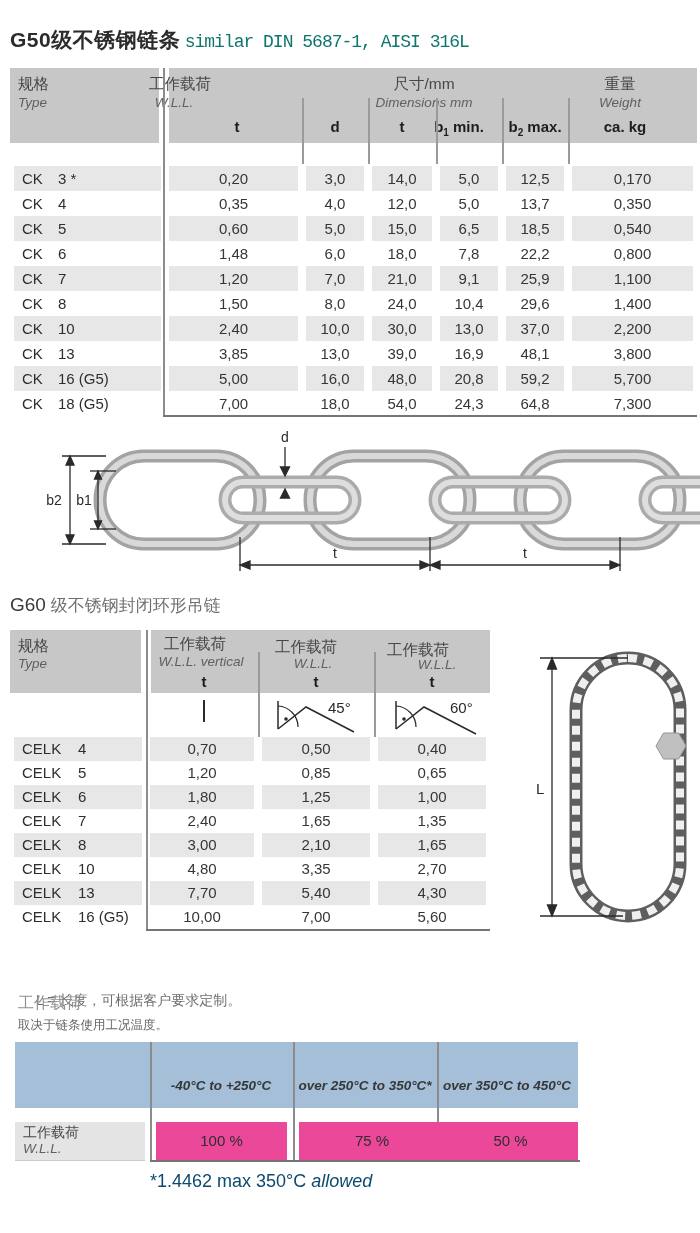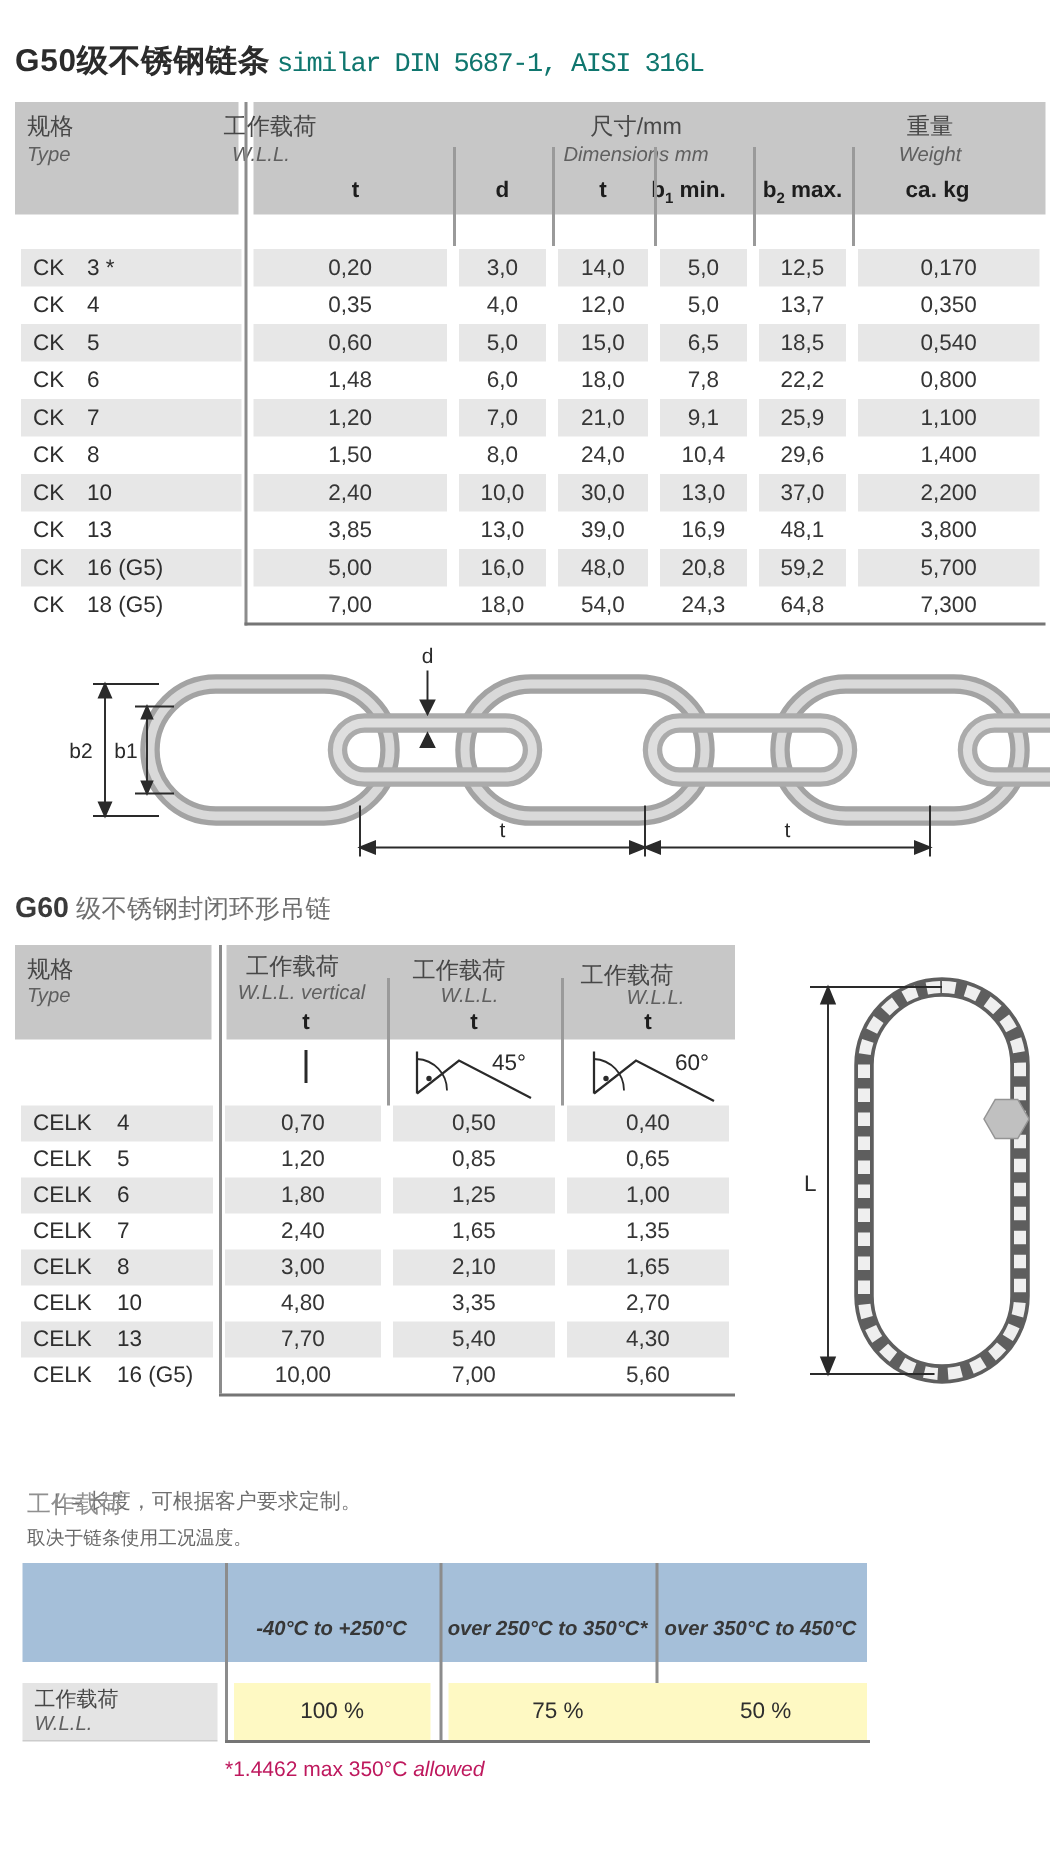--- a/index.html
+++ b/index.html
@@ -3,21 +3,21 @@
 <meta charset="utf-8">
 <style>
   html,body{margin:0;padding:0;}
   body{font-family:"Liberation Sans","DejaVu Sans",sans-serif;background:#fff;}
   .page{position:relative;width:700px;height:1233px;background:#fff;overflow:hidden;}
   .ab{position:absolute;}
   .ctr{transform:translateX(-50%);white-space:nowrap;}
   
   .t-main{font-size:21px;font-weight:bold;color:#2b2b2b;letter-spacing:.5px;}
   .t-sub{font-family:"Liberation Mono","DejaVu Sans Mono",monospace;font-size:18px;font-weight:normal;color:#0f766e;letter-spacing:-1px;}
-  .t2-bold{font-size:19px;font-weight:bold;color:#3a3a3a;}
+  .t2-bold{font-size:19px;font-weight:normal;color:#3a3a3a;}
   .t2-rest{font-size:17px;color:#6f6f6f;}
   
   .hband{background:#c7c7c7;}
   .zh{font-size:15.5px;color:#474747;white-space:nowrap;}
   .en{font-size:13.5px;font-style:italic;color:#5f5f5f;white-space:nowrap;}
   .unit{font-size:15px;font-weight:bold;color:#1d1d1d;white-space:nowrap;}
   .unit sub{font-size:10px;}
   
   .vrule{position:absolute;width:2px;background:#8c8c8c;}
   .vrule2{position:absolute;width:2px;background:#9a9a9a;}
@@ -31,23 +31,23 @@
   .stripe .cell{background:#e7e7e7;}
   .num{text-align:center;font-size:15px;color:#363636;}
   .tcell{display:flex;padding-left:8px;font-size:15px;color:#2e2e2e;}
   .tpfx{width:36px;}
   .p2 .tpfx{width:56px;}
   
   .s3-h{font-size:16px;color:#909090;}
   .s3-sub{font-size:12.5px;color:#666;}
   .blue{background:#a5bfd9;}
   .temp{font-size:13.5px;font-style:italic;font-weight:bold;color:#373737;}
-  .pct{background:#fef9c3;text-align:center;font-size:15px;color:#2e2e2e;line-height:38px;}
+  .pct{background:#ec4899;text-align:center;font-size:15px;color:#2e2e2e;line-height:38px;}
   .wllcell{background:#e4e4e4;}
-  .fnote{font-size:14px;color:#be185d;}
+  .fnote{font-size:18px;color:#0c4a6e;}
   .lnote{font-size:14px;color:#6f6f6f;}
   .vbar{position:absolute;width:2px;height:22px;background:#2a2a2a;}
   svg text{font-family:"Liberation Sans","DejaVu Sans",sans-serif;}
 </style>
 </head>
 <body>
 
 <div class="page">
 
   <div class="ab" style="left:10px;top:26px;">

